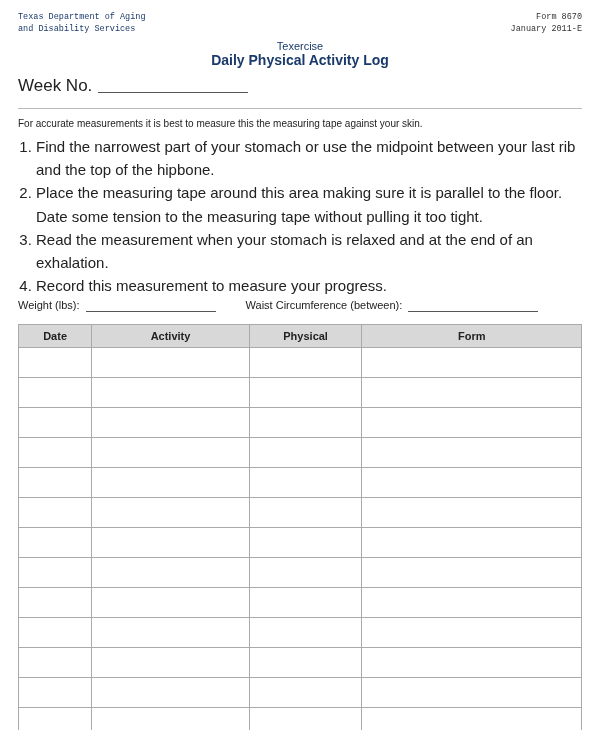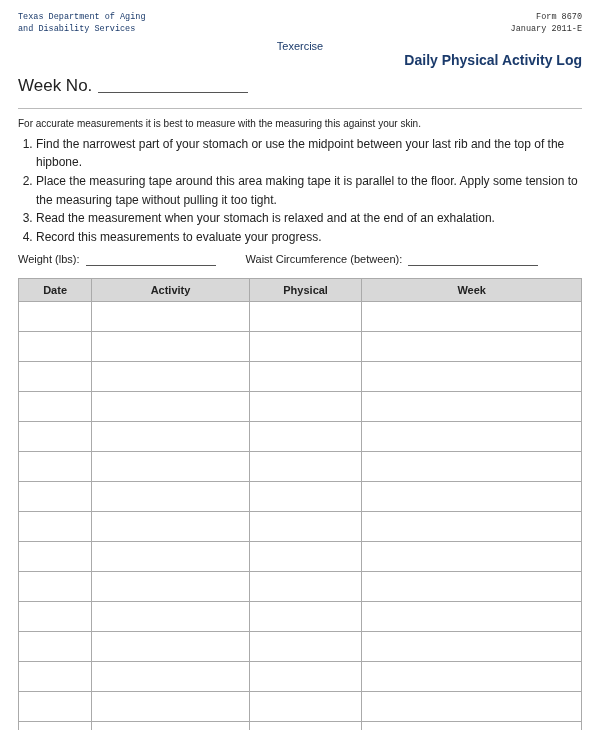--- a/index.html
+++ b/index.html
@@ -35,21 +35,20 @@
       margin-bottom: 8px;
     }
     .title-section .subtitle {
       font-size: 11px;
       color: #1a3a6b;
     }
     .title-section .main-title {
       font-size: 14px;
       font-weight: bold;
       color: #1a3a6b;
-      text-align: right;
     }
     .week-row {
       display: flex;
       align-items: center;
       margin-bottom: 12px;
       font-size: 17px;
     }
     .week-row .week-label {
       margin-right: 6px;
     }
@@ -64,23 +63,22 @@
       font-weight: bold;
       font-size: 11px;
       margin-bottom: 4px;
     }
     .instructions {
       font-size: 10px;
       margin-bottom: 4px;
       line-height: 1.4;
     }
     .instructions-list {
-      font-size: 12px;
+      font-size: 15px;
       margin-left: 18px;
-      margin-bottom: 6px;
       line-height: 1.55;
     }
     .measurements-row {
       display: flex;
       align-items: center;
       margin-bottom: 12px;
       font-size: 11px;
       gap: 0;
     }
     .measurements-row .measure-label {
@@ -149,43 +147,43 @@
 </div>
 
 <div class="week-row">
   <span class="week-label">Week No.</span>
   <span class="underline-field">&nbsp;</span>
 </div>
 
 <hr class="divider">
 
 <div>
-  <div class="instructions">For accurate measurements it is best to measure with the measuring this against your skin.</div>
+  <div class="instructions">For accurate measurements it is best to measure this the measuring tape against your skin.</div>
   <ol class="instructions-list">
     <li>Find the narrowest part of your stomach or use the midpoint between your last rib and the top of the hipbone.</li>
-    <li>Place the measuring tape around this area making tape it is parallel to the floor. Apply some tension to the measuring tape without pulling it too tight.</li>
+    <li>Place the measuring tape around this area making sure it is parallel to the floor. Date some tension to the measuring tape without pulling it too tight.</li>
     <li>Read the measurement when your stomach is relaxed and at the end of an exhalation.</li>
-    <li>Record this measurements to evaluate your progress.</li>
+    <li>Record this measurement to measure your progress.</li>
   </ol>
 </div>
 
 <div class="measurements-row">
   <span class="measure-label">Weight (lbs):</span>
   <span class="underline-field-sm">&nbsp;</span>
   <span class="measure-label">Waist Circumference (between):</span>
   <span class="underline-field-sm2">&nbsp;</span>
 </div>
 
 <table>
   <thead>
     <tr>
       <th style="width:13%">Date</th>
       <th style="width:28%">Activity</th>
       <th style="width:20%">Physical</th>
-      <th style="width:39%">Week</th>
+      <th style="width:39%">Form</th>
     </tr>
   </thead>
   <tbody id="table-body">
   <tr>
         <td class="date-col">&nbsp;</td>
         <td class="activity-col">&nbsp;</td>
         <td class="duration-col">&nbsp;</td>
         <td class="notes-col">&nbsp;</td>
       </tr>
       <tr>

